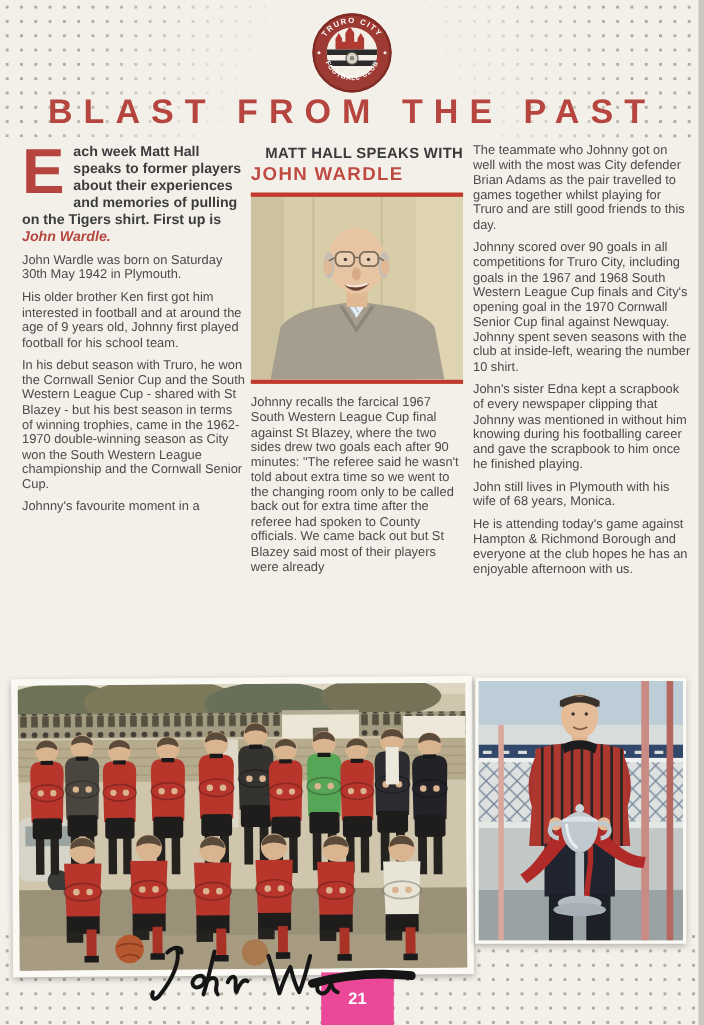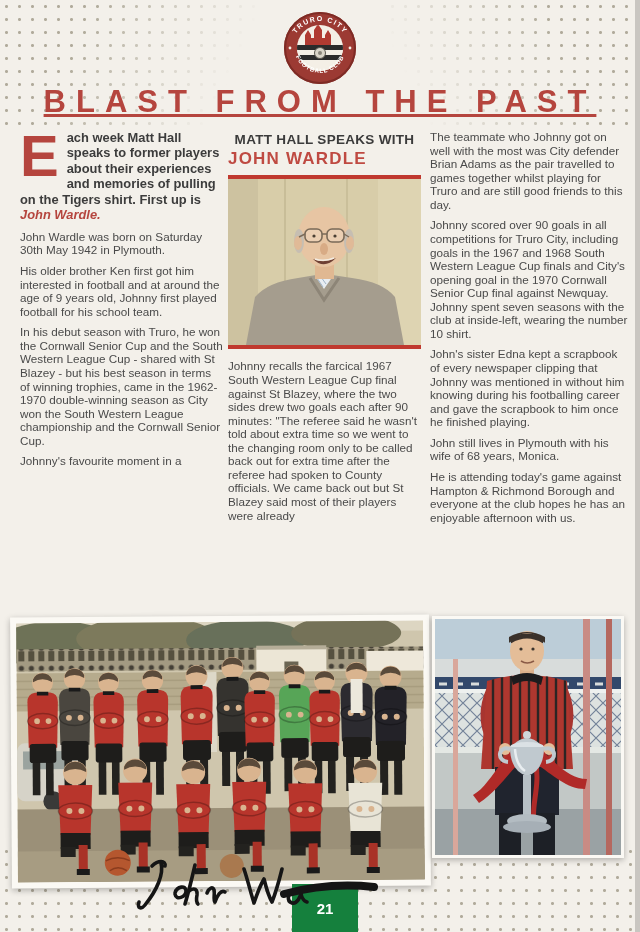--- a/index.html
+++ b/index.html
@@ -13,45 +13,45 @@
      mask-image:linear-gradient(115deg,#000 30%,transparent 85%);}
   #dots-tr{right:4px;top:0;width:250px;height:135px;
      -webkit-mask-image:linear-gradient(245deg,#000 30%,transparent 85%);
      mask-image:linear-gradient(245deg,#000 30%,transparent 85%);}
   #dots-bottom{left:0;top:845px;width:640px;height:87px;}
   #edge-right{position:absolute;right:0;top:0;width:5px;height:932px;background:#c9c6c1;}
 
   .crest{position:absolute;left:283px;top:11px;width:74px;height:74px;}
 
   .title{position:absolute;left:0;top:84px;width:640px;text-align:center;white-space:nowrap;
-         font-size:31px;font-weight:800;letter-spacing:10px;color:#b5453e;text-decoration:underline;}
+         font-size:31px;font-weight:800;letter-spacing:10px;color:#b5453e;}
 
   .col{position:absolute;top:130px;font-size:11.7px;line-height:1.16;color:#4a4a4a;}
   .col p{margin:0 0 7px 0;}
   #col-left{left:20px;width:203px;}
   #col-mid{left:228px;width:193px;}
   #col-right{left:430px;width:198px;}
 
   .intro{font-size:12.9px;line-height:1.2;font-weight:bold;color:#3c3c3c;margin:0 0 14px 0;}
   .dropcap{float:left;font-size:58px;line-height:.78;color:#b5453e;font-weight:800;margin:3px 8px 0 0;}
   .hl{color:#b5453e;font-style:italic;}
 
-  .mid-h1{text-align:center;font-weight:bold;font-size:13.5px;color:#3b3b3b;letter-spacing:.3px;margin:2px 0 1px;}
+  .mid-h1{text-align:right;font-weight:bold;font-size:13.5px;color:#3b3b3b;letter-spacing:.3px;margin:2px 0 1px;}
   .mid-h2{text-align:left;font-weight:800;font-size:17px;color:#bf4a42;letter-spacing:1.2px;margin:0 0 7px;}
   .red-rule{height:4px;background:#c0392f;}
   .portrait-wrap{margin:0 0 10px 0;}
   .portrait-wrap svg{display:block;}
 
   .photo{position:absolute;background:#fbf9f4;box-shadow:0 2px 6px rgba(0,0,0,.28);}
   #team-photo{left:11px;top:616px;width:419px;height:271px;padding:0;transform:rotate(-.4deg);}
   #team-photo svg{display:block;margin:6px;}
   #trophy-photo{left:432px;top:616px;width:192px;height:242px;}
   #trophy-photo svg{display:block;margin:3px;}
 
-  #page-num{position:absolute;left:292px;top:884px;width:66px;height:48px;background:#15803d;
+  #page-num{position:absolute;left:292px;top:884px;width:66px;height:48px;background:#ec4899;
             color:#fff;display:flex;align-items:center;justify-content:center;
             font-size:15px;font-weight:bold;z-index:3;}
   #signature{position:absolute;left:128px;top:850px;width:250px;height:66px;z-index:5;}
 </style>
 </head>
 <body>
 
 <div class="page">
 
   <div class="dots" id="dots-tl"></div>

